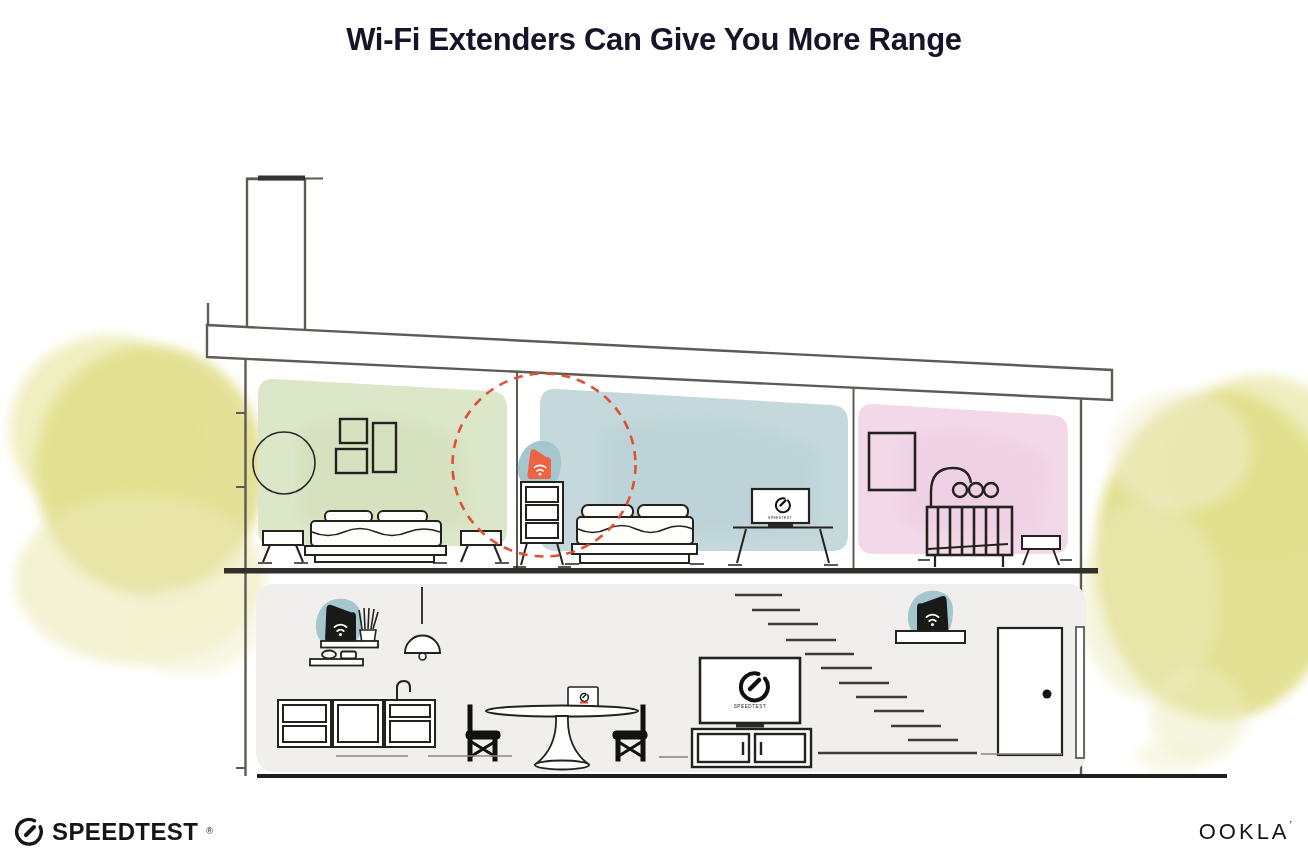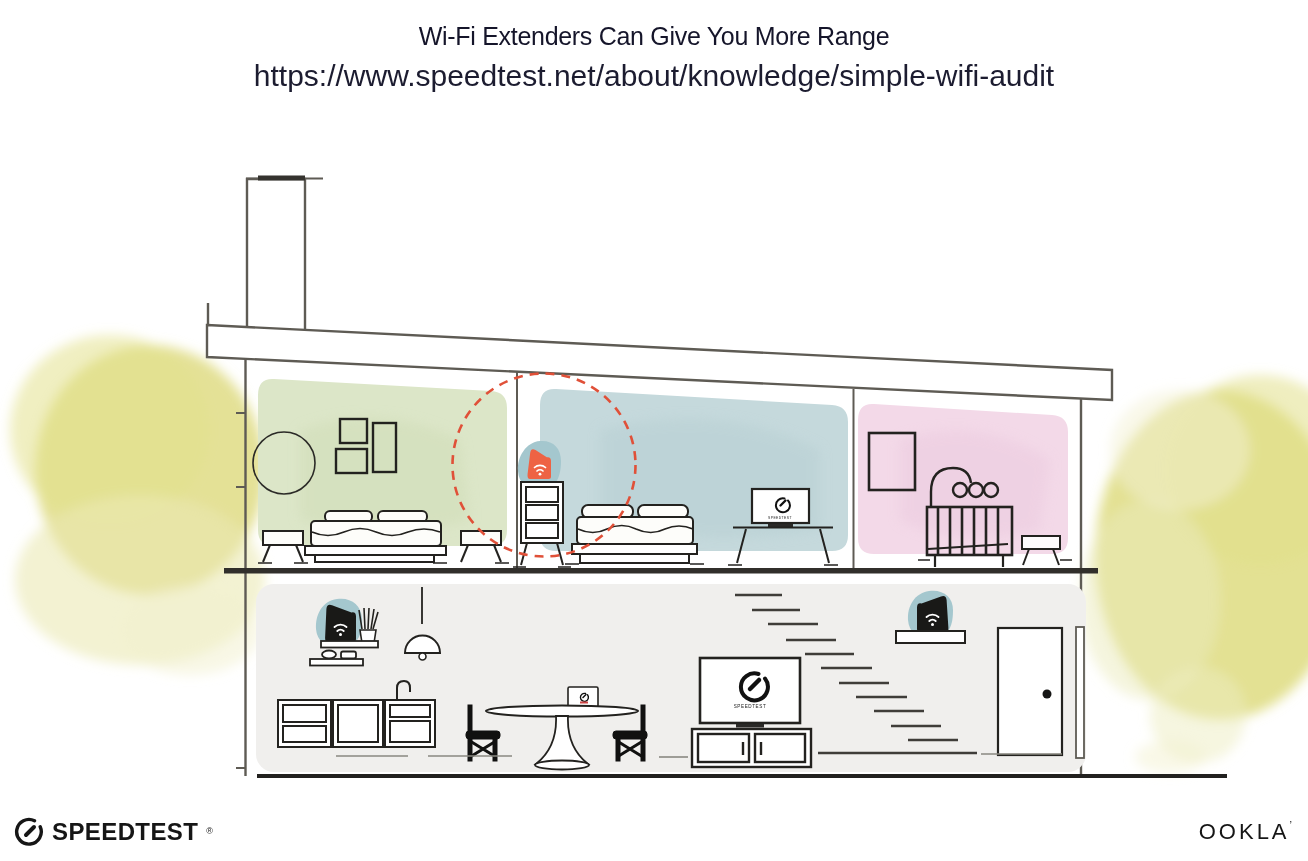--- a/index.html
+++ b/index.html
@@ -1,37 +1,36 @@
 <!DOCTYPE html>
 <html><head>
 <meta charset="utf-8">
 <style>
   html,body{margin:0;padding:0;background:#ffffff;}
   .page{position:relative;width:1308px;height:861px;background:#fff;overflow:hidden;
         font-family:"Liberation Sans",sans-serif;}
   .header{position:absolute;top:22px;left:0;width:100%;text-align:center;z-index:5;}
-  .title{margin:0;font-size:25px;font-weight:400;color:#15152a;letter-spacing:-0.3px;}
+  .title{margin:0;font-size:31px;font-weight:700;color:#15152a;letter-spacing:-0.3px;}
   .subtitle{margin:8px 0 0 0;font-size:30px;font-weight:400;color:#1c1c30;letter-spacing:0px;}
   .scene{position:absolute;left:0;top:0;width:1308px;height:861px;z-index:1;}
   .footer-left{position:absolute;left:14px;bottom:14px;display:flex;align-items:center;gap:8px;z-index:5;}
   .st-text{font-size:24px;font-weight:700;color:#161616;letter-spacing:0.4px;}
   .st-mark{font-size:9px;vertical-align:top;position:relative;top:-1px;color:#161616;}
   .footer-right{position:absolute;right:16px;bottom:16px;z-index:5;margin-top:40px;}
   .ookla-text{font-size:22px;font-weight:500;color:#161616;letter-spacing:3px;}
   .ookla-mark{font-size:11px;vertical-align:top;color:#161616;}
   svg text{font-family:"Liberation Sans",sans-serif;}
 </style>
 </head>
 <body>
 
 <div class="page">
 
   <div class="header">
     <h1 class="title">Wi-Fi Extenders Can Give You More Range</h1>
-    <p class="subtitle">https://www.speedtest.net/about/knowledge/simple-wifi-audit</p>
   </div>
 
   <svg class="scene" viewBox="0 0 1308 861">
     <defs>
       <filter id="soft" x="-30%" y="-30%" width="160%" height="160%">
         <feGaussianBlur stdDeviation="6"></feGaussianBlur>
       </filter>
     </defs>
 
     <g filter="url(#soft)">

